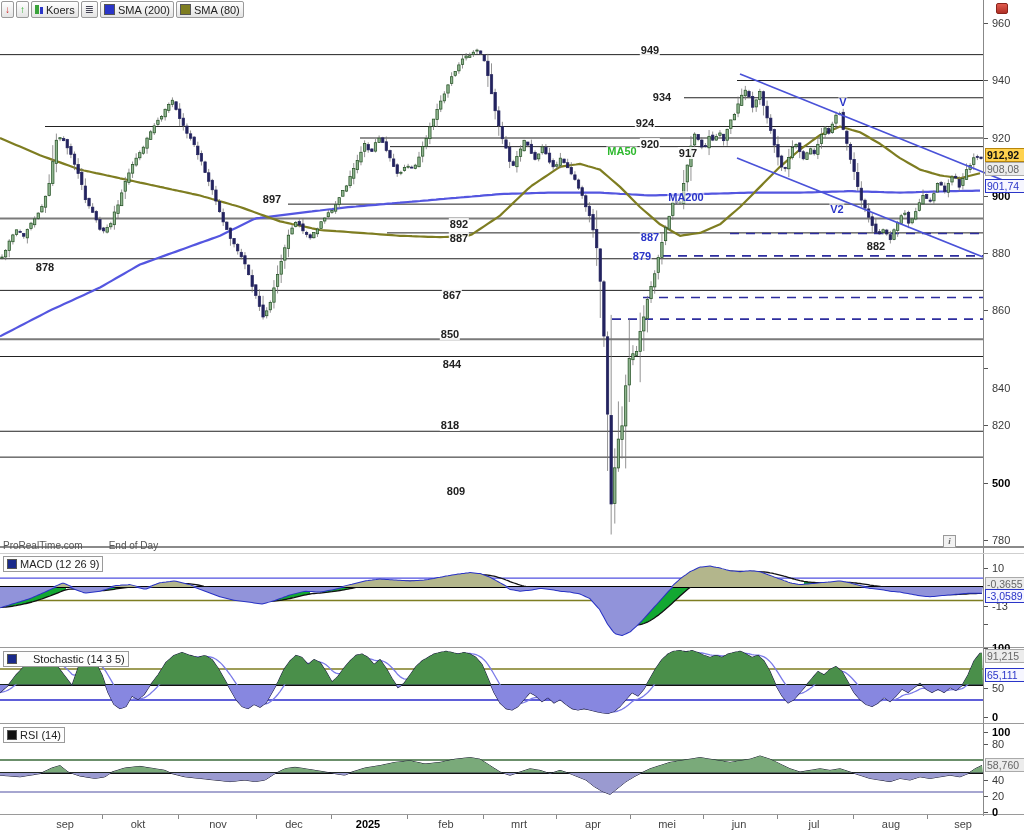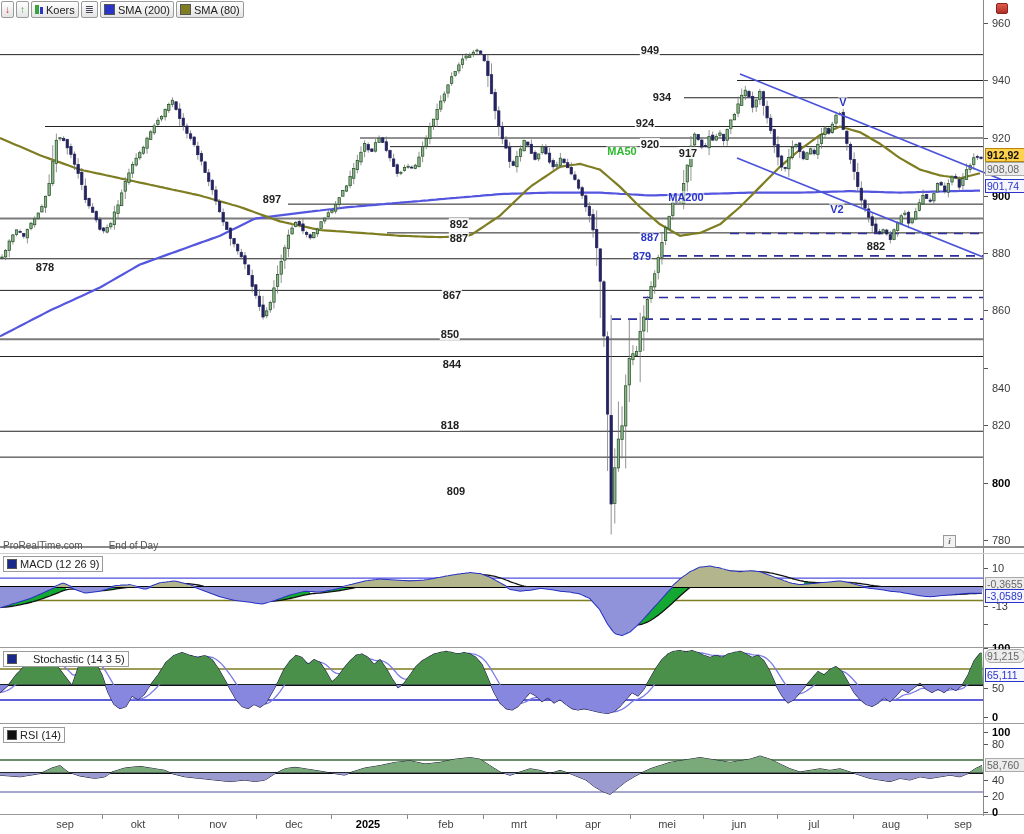--- a/index.html
+++ b/index.html
@@ -1010,21 +1010,21 @@
       <div class="axlbl b" style="top: 196px;">900</div>
       <div class="tick" style="top: 196px;"></div>
       <div class="axlbl" style="top: 253px;">880</div>
       <div class="tick" style="top: 253px;"></div>
       <div class="axlbl" style="top: 310px;">860</div>
       <div class="tick" style="top: 310px;"></div>
       <div class="axlbl" style="top: 388px;">840</div>
       <div class="tick" style="top: 368px;"></div>
       <div class="axlbl" style="top: 425px;">820</div>
       <div class="tick" style="top: 425px;"></div>
-      <div class="axlbl b" style="top: 483px;">800</div>
+      <div class="axlbl b" style="top: 483px;">500</div>
       <div class="tick" style="top: 483px;"></div>
       <div class="axlbl" style="top: 540px;">780</div>
       <div class="tick" style="top: 540px;"></div>
       <div class="axlbl" style="top: 568px;">10</div>
       <div class="tick" style="top: 568px;"></div>
       <div class="axlbl" style="top: 606px;">-13</div>
       <div class="tick" style="top: 606px;"></div>
       <div class="axlbl" style="top: 589px;">-20</div>
       <div class="tick" style="top: 624px;"></div>
       <div class="axlbl b" style="top: 648px;">100</div>
@@ -1041,21 +1041,21 @@
       <div class="tick" style="top: 780px;"></div>
       <div class="axlbl" style="top: 796px;">20</div>
       <div class="tick" style="top: 796px;"></div>
       <div class="axlbl b" style="top: 812px;">0</div>
       <div class="tick" style="top: 812px;"></div>
       <div class="vbox last" style="top: 155px;">912,92</div>
       <div class="vbox gray" style="top: 169px;">908,08</div>
       <div class="vbox blue" style="top: 186px;">901,74</div>
       <div class="vbox gray" style="top: 584px;">-0,3655</div>
       <div class="vbox blue" style="top: 596px;">-3,0589</div>
-      <div class="vbox gray" style="top: 656px; border-radius: 6px;">91,215</div>
+      <div class="vbox gray" style="top: 656px;">91,215</div>
       <div class="vbox blue" style="top: 675px;">65,111</div>
       <div class="vbox gray" style="top: 765px;">58,760</div>
       <div class="month" style="left: 65px;">sep</div>
       <div class="mtick" style="left: 101.5px;"></div>
       <div class="month" style="left: 138px;">okt</div>
       <div class="mtick" style="left: 178px;"></div>
       <div class="month" style="left: 218px;">nov</div>
       <div class="mtick" style="left: 256px;"></div>
       <div class="month" style="left: 294px;">dec</div>
       <div class="mtick" style="left: 331px;"></div>

